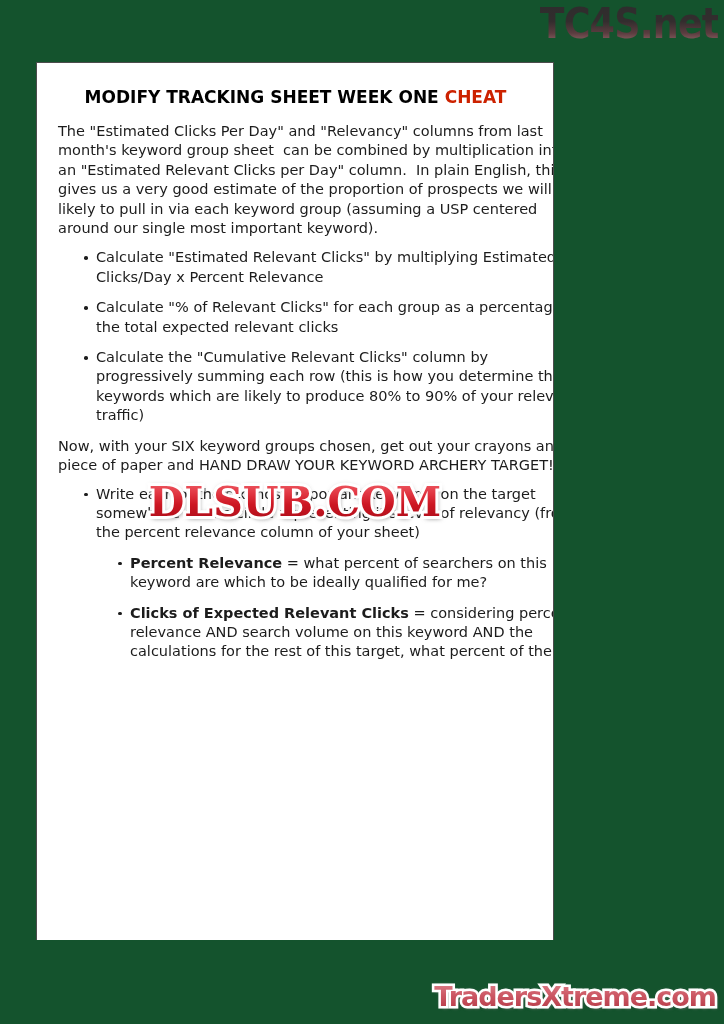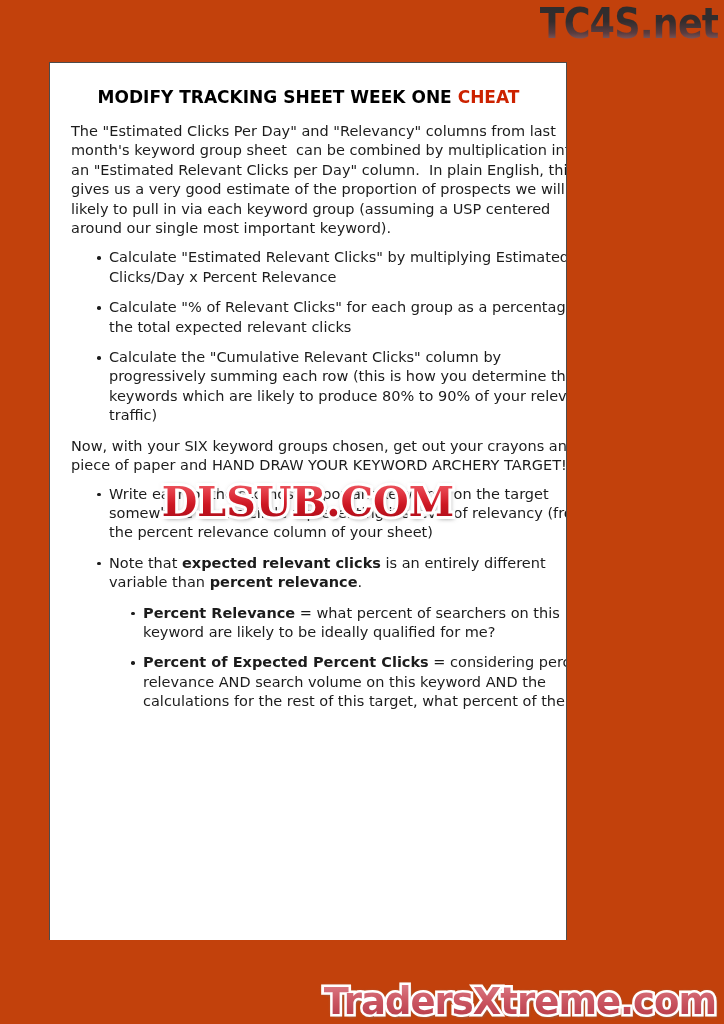--- a/index.html
+++ b/index.html
@@ -1,38 +1,38 @@
 <!DOCTYPE html>
 <html><head>
 <meta charset="utf-8">
 <style>
   html,body { margin:0; padding:0; background:#ffffff; }
   #page {
     position:relative; width:724px; height:1024px; margin:0 auto;
-    background:#c2410c; overflow:hidden;
+    background:#14532d; overflow:hidden;
     font-family:"DejaVu Sans", sans-serif; color:#1c1c1c;
   }
 
   
   .tc4s {
     position:absolute; top:2px; right:6px;
     font-size:43px; font-weight:bold; letter-spacing:-1px; line-height:1;
     transform:scaleX(.85); transform-origin:100% 0;
     color:#473436; white-space:nowrap;
   }
   @supports (-webkit-background-clip: text) {
     .tc4s {
       background-image:linear-gradient(180deg,#2d2d2d 0%,#332d2e 45%,#5a3c3f 72%,#936668 95%,#a87e80 100%);
       -webkit-background-clip:text; background-clip:text; color:transparent;
     }
   }
 
   
   .sheet {
-    position:absolute; left:49px; top:62px; width:518px; height:878px;
+    position:absolute; left:36px; top:62px; width:518px; height:878px;
     box-sizing:border-box; border:1px solid #4c4c4c; border-bottom:none;
     padding:24px 20px 0 21px; overflow:hidden; background:#ffffff;
   }
   .title {
     margin:0 0 15px; text-align:center;
     font-size:17px; font-weight:bold; white-space:pre; color:#000000;
   }
   .title .accent { color:#cc2200; }
 
   .sheet p, .sheet li {
@@ -65,21 +65,21 @@
   .wm .over { color:#c9121f; }
   @supports (-webkit-background-clip: text) {
     .wm .over {
       background-image:linear-gradient(180deg,#ef5a63 0%,#e03440 30%,#cd1723 55%,#a90c18 100%);
       -webkit-background-clip:text; background-clip:text; color:transparent;
     }
   }
 
   .tx {
     position:absolute; top:983px; right:8px;
-    font-size:37px; font-weight:bold; letter-spacing:-1px;
+    font-size:27px; font-weight:bold; letter-spacing:-1px;
   }
   .tx .under {
     -webkit-text-stroke:5px #ffffff; color:#ffffff;
     text-shadow:0 0 4px rgba(150,150,150,.9), 2px 3px 3px rgba(120,120,120,.55);
   }
   .tx .over { color:#c6505c; }
   @supports (-webkit-background-clip: text) {
     .tx .over {
       background-image:linear-gradient(180deg,#dd7e88 0%,#cc5864 45%,#b53a47 100%);
       -webkit-background-clip:text; background-clip:text; color:transparent;
@@ -116,28 +116,26 @@
 traffic)</span></li>
     </ul>
 
     <p class="call">Now, with your SIX keyword groups chosen, get out your crayons and a
 piece of paper and HAND DRAW YOUR KEYWORD ARCHERY TARGET!</p>
 
     <ul class="lvl1">
       <li><span>Write each of the six most important keywords on the target
 somewhere on the circle representing it's level of relevancy (from
 the percent relevance column of your sheet)</span></li>
-      <li><span>Note that </span><b>expected relevant clicks</b><span> is an entirely different
-variable than </span><b>percent relevance</b><span>.</span></li>
     </ul>
 
     <ul class="lvl2">
       <li><b>Percent Relevance</b><span> = what percent of searchers on this
-keyword are likely to be ideally qualified for me?</span></li>
-      <li><b>Percent of Expected Percent Clicks</b><span> = considering percent
+keyword are which to be ideally qualified for me?</span></li>
+      <li><b>Clicks of Expected Relevant Clicks</b><span> = considering percent
 relevance AND search volume on this keyword AND the
 calculations for the rest of this target, what percent of the</span></li>
     </ul>
 
     <div class="wm layered">
       <span class="under">DLSUB.COM</span>
       <span class="over">DLSUB.COM</span>
     </div>
 
   </div>

